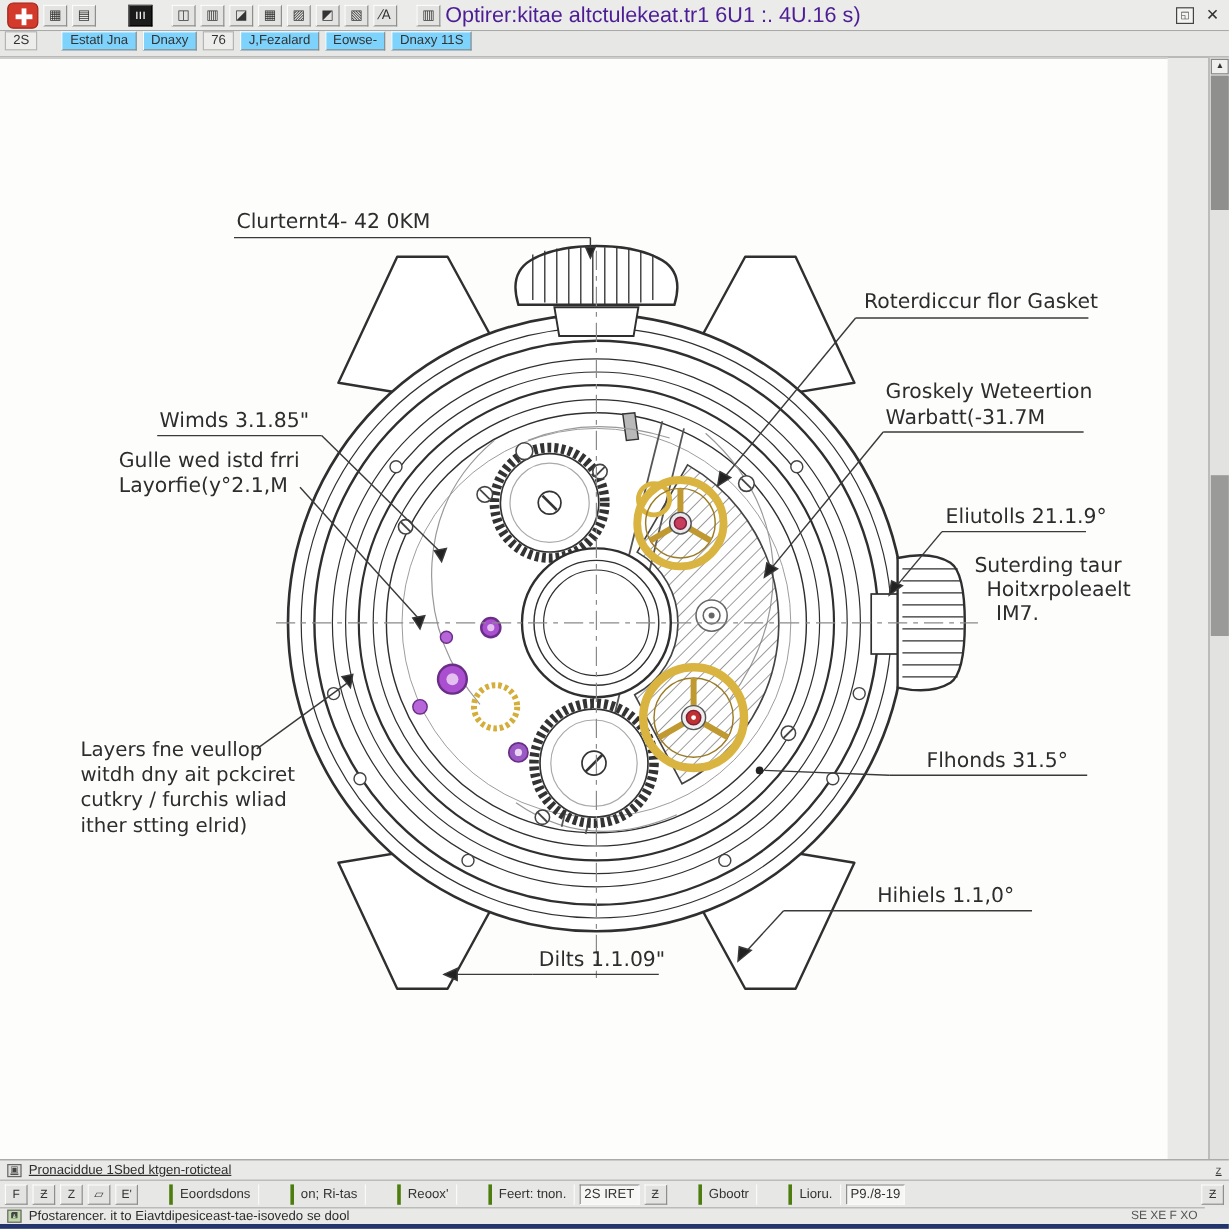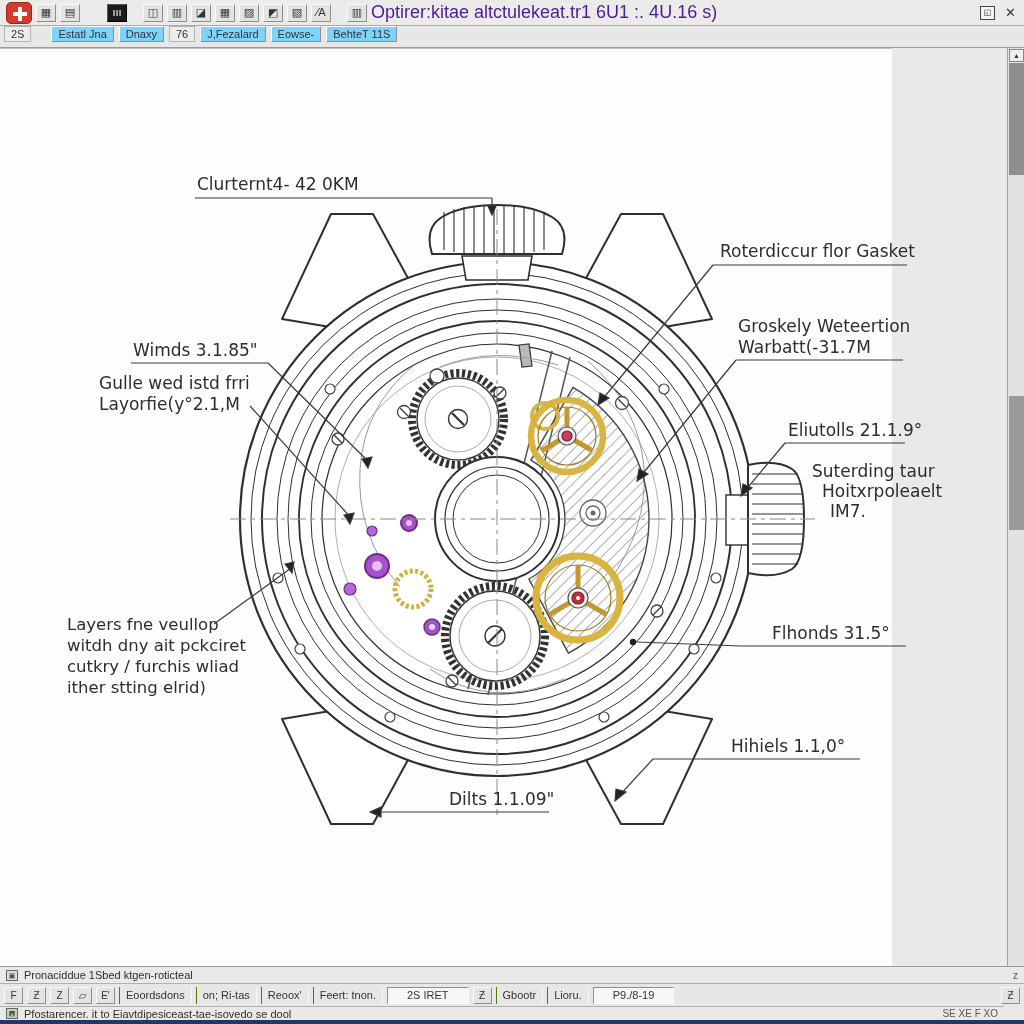--- a/index.html
+++ b/index.html
@@ -30,51 +30,51 @@
   
   .toolbar2 { position:absolute; left:0; top:26px; width:1024px; height:22px;
     background:#e7e7e5; border-bottom:1px solid #9b9b99;
     display:flex; gap:5px; padding:0 4px; font-size:11px; color:#333; }
   .t2item { height:16px; padding:0 6px; background:#7dd3fc;
     border:1px solid; border-color:#fbfbfb #8e8e8c #8e8e8c #fbfbfb; line-height:14px; white-space:nowrap; }
   .t2plain { border:1px solid #b4b4b2; background:#ededeb; }
   .t2sep { width:10px; }
 
   
-  .canvas { position:absolute; left:0; top:48px; width:892px; height:918px;
+  .canvas { position:absolute; left:0; top:48px; width:973px; height:918px;
     background:#fdfdfc; border-top:1px solid #c2c2c0; }
   .canvas svg { position:absolute; left:0; top:0; }
   text.lbl { font-family:"DejaVu Sans", sans-serif; font-size:17px; fill:#2d2d2d; }
   text.lbl-sm { font-family:"DejaVu Sans", sans-serif; font-size:16.5px; fill:#2d2d2d; }
 
   
   .vscroll { position:absolute; right:0; top:48px; width:17px; height:918px;
     background:#e2e2e0; border-left:1px solid #a2a2a0; }
   .vs-up { position:absolute; left:1px; top:1px; width:15px; height:13px; background:#efefed;
     border:1px solid #888; font-size:7px; text-align:center; line-height:11px; color:#333; }
   .vs-thumb1 { position:absolute; left:1px; top:15px; width:15px; height:112px; background:#8f8f8d; }
   .vs-thumb2 { position:absolute; left:1px; top:348px; width:15px; height:134px; background:#9a9a98; }
 
   
   .status1 { position:absolute; left:0; top:966px; width:1024px; height:17px;
     background:#e9e9e7; border-top:1px solid #9b9b99; display:flex; align-items:center;
-    gap:6px; padding:0 6px; font-size:11px; color:#2e2e2e; }
+    gap:6px; padding:0 6px; font-size:11px; color:#2e2e2e;text-decoration:underline; }
   .miniicon { width:12px; height:11px; border:1px solid #666; background:#dcdcda; font-size:7px;
     line-height:9px; text-align:center; color:#444; flex:0 0 auto;}
   .miniicon.green { background:#bed8a8; }
   .s-right { margin-left:auto; font-size:10px; color:#555; }
 
   .toolbarB { position:absolute; left:0; top:983px; width:1024px; height:23px;
     background:#e7e7e5; border-top:1px solid #b0b0ae; display:flex; align-items:center;
     gap:4px; padding:0 4px; font-size:11px; color:#333; }
   .bico { width:19px; height:17px; background:#e3e3e1; border:1px solid;
     border-color:#fbfbfb #8e8e8c #8e8e8c #fbfbfb; text-align:center; line-height:15px; font-size:10px; }
-  .bseg { padding:0 6px; border-left:1px solid #4d7c0f; border-right:1px solid #fafafa;
-    white-space:nowrap; line-height:17px; }
-  .bfield { height:17px; padding:0 19px; background:#f6f6f4; border:1px solid;
+  .bseg { padding:0 6px; border-left:3px solid #4d7c0f; border-right:1px solid #fafafa;
+    white-space:nowrap; line-height:17px;margin-left:22px; }
+  .bfield { height:17px; padding:0 3px; background:#f6f6f4; border:1px solid;
     border-color:#8e8e8c #fbfbfb #fbfbfb #8e8e8c; line-height:15px; white-space:nowrap; }
   .bspacer { flex:1 1 auto; }
 
   .status2 { position:absolute; left:0; top:1006px; width:1004px; height:14px;
     background:#e9e9e7; border-top:1px solid #b0b0ae; display:flex; align-items:center;
     gap:6px; padding:0 6px; font-size:11px; color:#2e2e2e; }
   .navybar { position:absolute; left:0; top:1020px; width:1024px; height:4px; background:#24356d; }
 </style>
 </head>
 <body>
@@ -105,21 +105,21 @@
   </div>
 
   <div class="toolbar2">
     <div class="t2item t2plain">2S</div>
     <div class="t2sep"></div>
     <div class="t2item">Estatl Jna</div>
     <div class="t2item">Dnaxy</div>
     <div class="t2item t2plain">76</div>
     <div class="t2item">J,Fezalard</div>
     <div class="t2item">Eowse-</div>
-    <div class="t2item">BehteT 11S</div>
+    <div class="t2item">Dnaxy 11S</div>
   </div>
 
   <div class="canvas">
     <svg width="1024" height="918" viewBox="0 0 1024 918">
       <defs>
         <pattern id="hatch" width="8" height="8" patternUnits="userSpaceOnUse" patternTransform="rotate(45)">
           <line x1="0" y1="0" x2="0" y2="8" stroke="#777" stroke-width="1.2"></line>
         </pattern>
       </defs>
 

